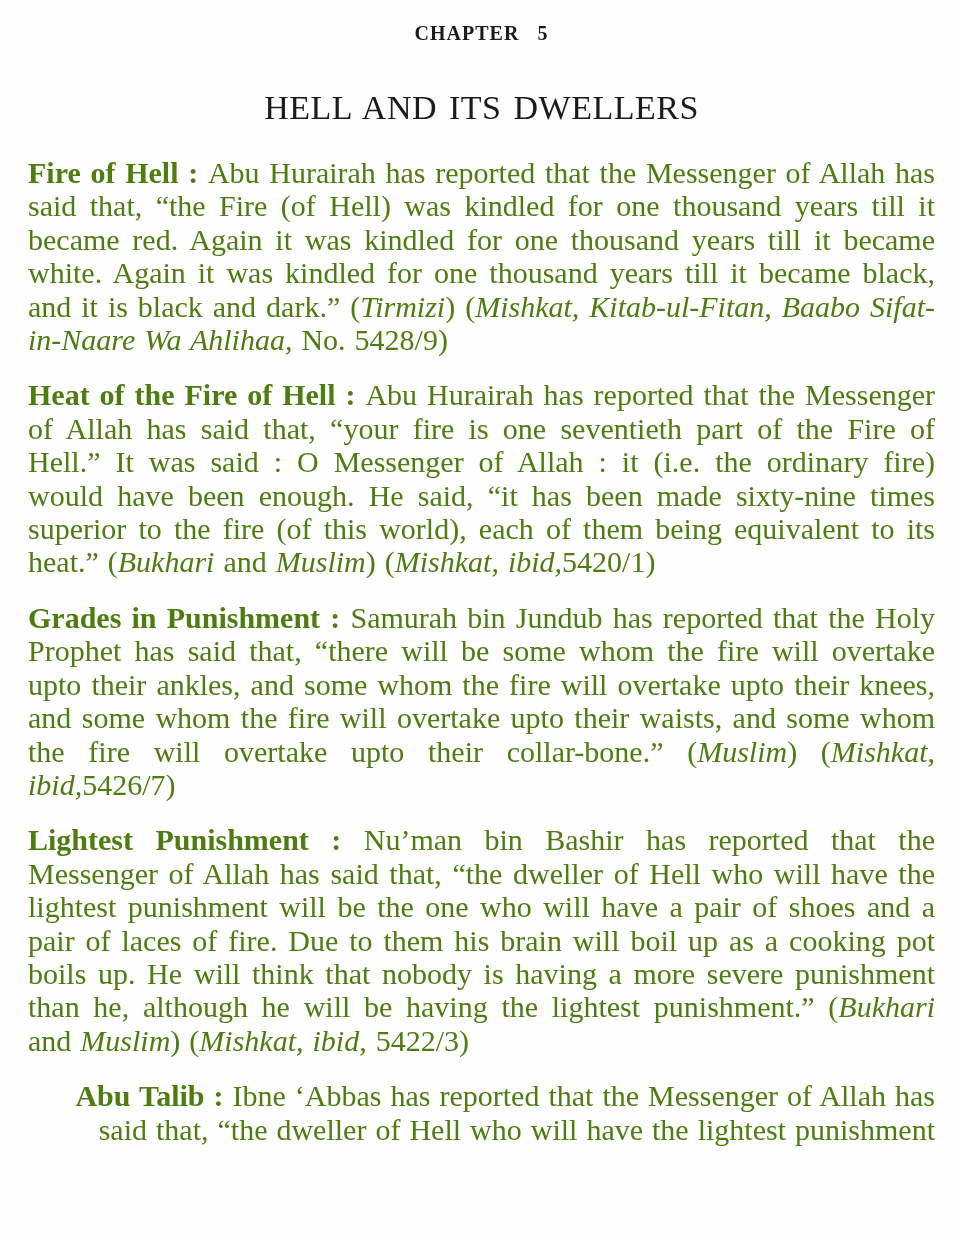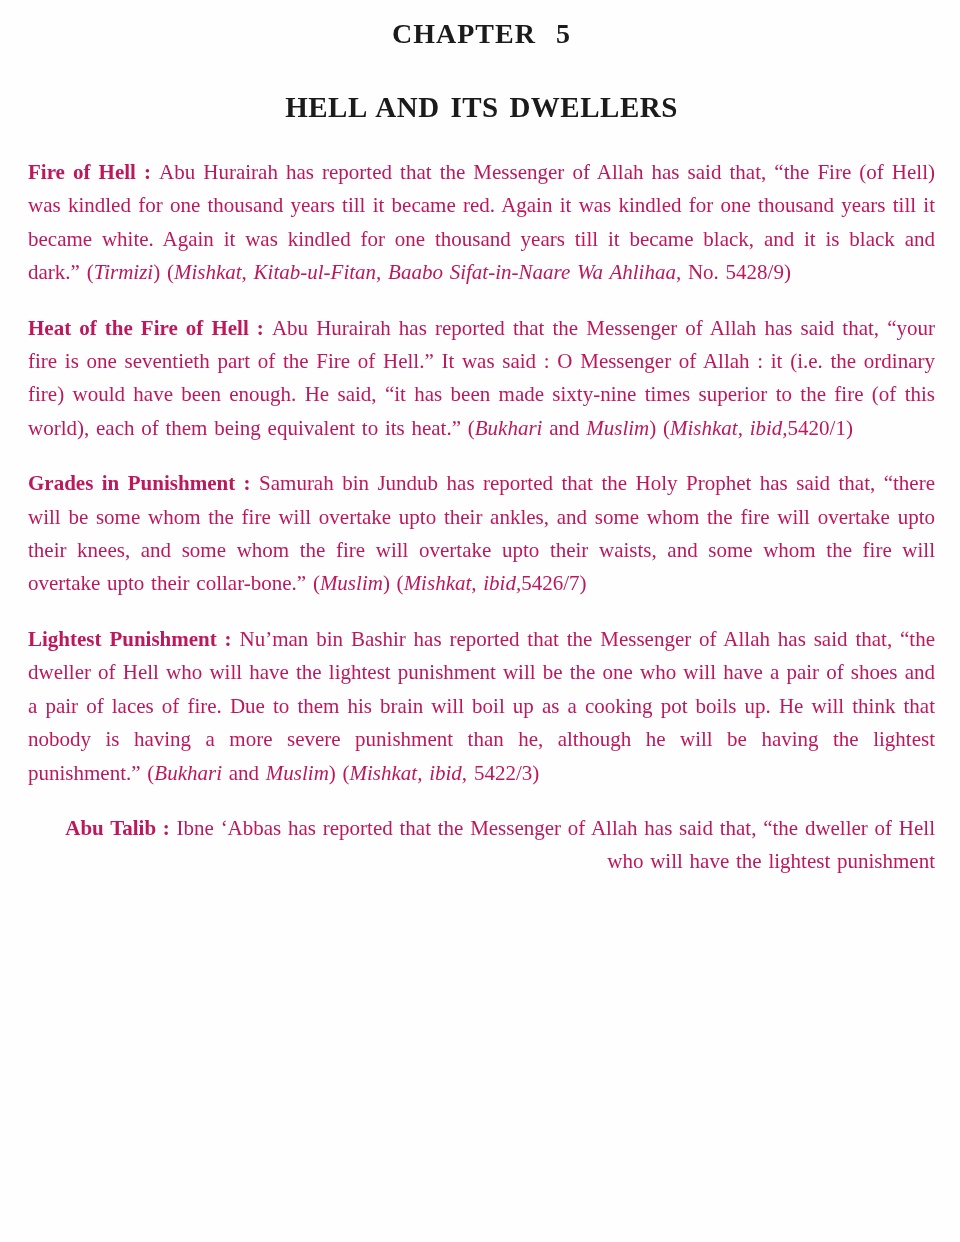--- a/index.html
+++ b/index.html
@@ -17,47 +17,47 @@
     width: 960px;
     height: 1242px;
     padding: 16px 25px 0 28px;
     background: #fefefe;
     color: #161616;
     font-family: "Liberation Serif", serif;
   }
   .chapter-heading {
     margin: 0;
     text-align: center;
-    font-size: 28px;
+    font-size: 20px;
     line-height: 35px;
     font-weight: bold;
     letter-spacing: 1px;
     word-spacing: 12px;
     color: #1b1b1b;
   }
   .chapter-title {
     margin: 40px 0 0 0;
     text-align: center;
-    font-size: 29px;
+    font-size: 34px;
     line-height: 33px;
-    font-weight: bold;
+    font-weight: normal;
     letter-spacing: 0.5px;
     word-spacing: 3px;
     color: #1b1b1b;
   }
   .chapter-body {
     margin-top: 32px;
   }
   .para {
     margin: 0 0 22px 0;
-    font-size: 21px;
+    font-size: 30px;
     line-height: 33.4px;
     text-align: justify;
     word-spacing: 1.5px;
-    color: #be185d;
+    color: #4d7c0f;
   }
   .para:last-child {
     text-align: right;
   }
   .seg-bold   { font-weight: bold; }
   .seg-italic { font-style: italic; }
   .seg-normal { }
 </style>
 </head>
 <body>

